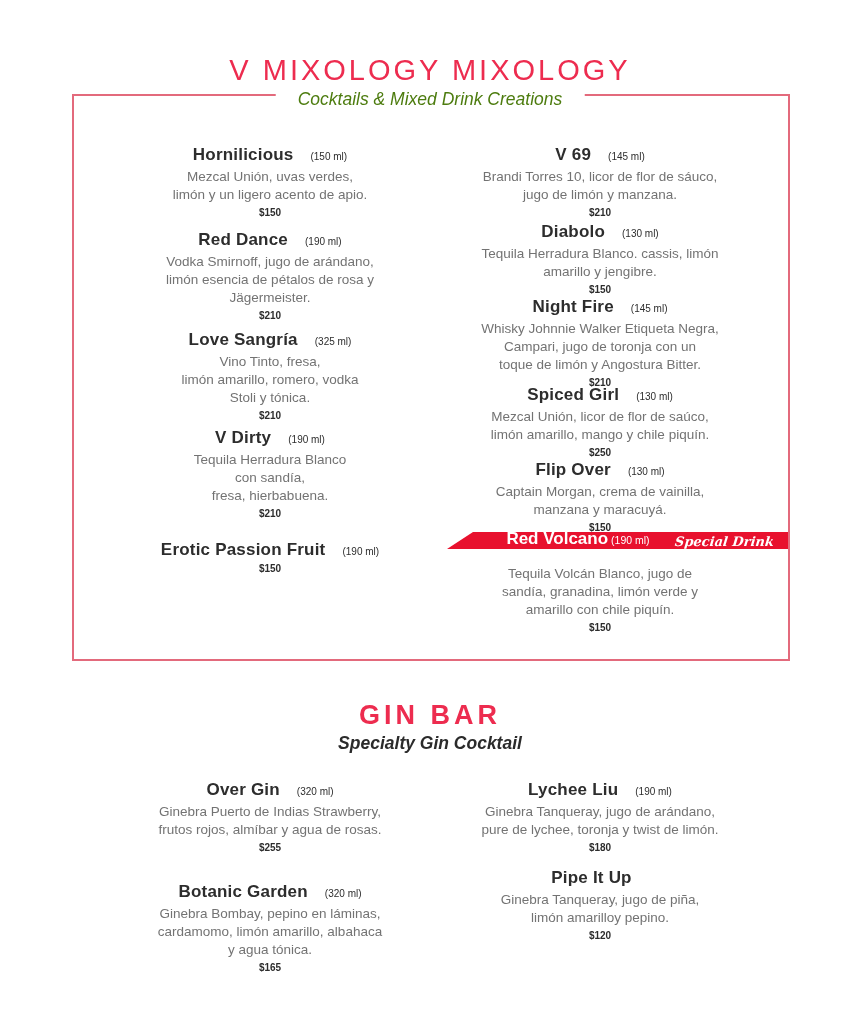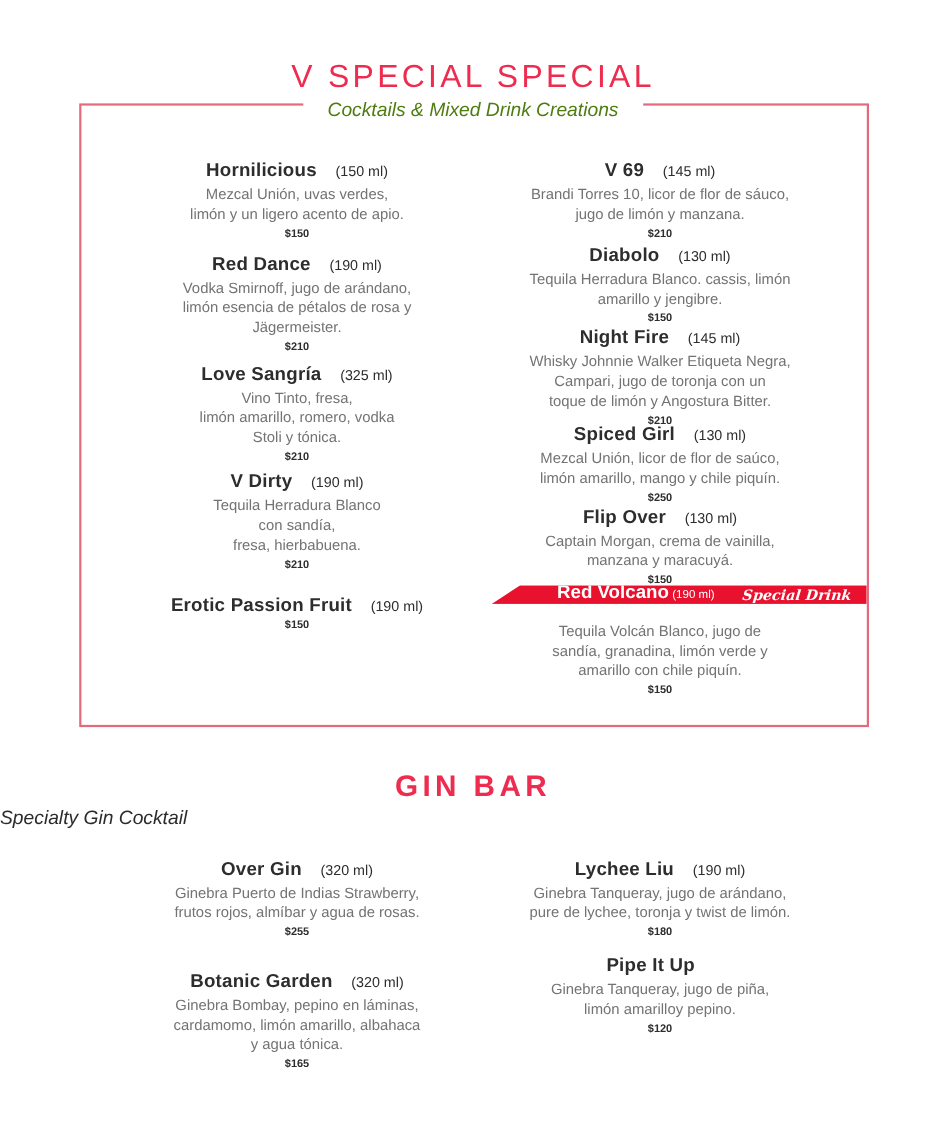--- a/index.html
+++ b/index.html
@@ -24,29 +24,29 @@
     position:absolute; left:72px; top:94px; width:714px; height:563px;
     border:2px solid #e36a7c; z-index:1;
   }
   .gin-title {
     position:absolute; top:700px; left:0; width:100%;
     text-align:center; font-size:27px; letter-spacing:4px;
     color:#ed2c4f; font-weight:700;
   }
   .gin-subtitle {
     position:absolute; top:733px; left:0; width:100%;
-    text-align:left; font-style:italic; font-size:17.5px;
-    color:#2b2b2b; font-weight:400;
+    text-align:center; font-style:italic; font-size:17.5px;
+    color:#2b2b2b; font-weight:700;
   }
   
   .item { position:absolute; text-align:center; z-index:2; }
   .col-left  { left:110px; width:320px; }
   .col-right { left:437px; width:326px; }
   .item-name { font-weight:700; font-size:17px; color:#2d2d2d; letter-spacing:0.2px; }
-  .item-size { font-size:13px; color:#2d2d2d; margin-left:17px; font-weight:400; }
+  .item-size { font-size:10px; color:#2d2d2d; margin-left:17px; font-weight:400; }
   .item-desc {
     font-size:13.5px; color:#737373; line-height:18px;
     white-space:pre-line; margin-top:3px;
   }
   .item-price { font-weight:700; font-size:10px; color:#2d2d2d; margin-top:3px; }
   
   .special-banner {
     position:absolute; left:447px; top:532px; width:341px; height:17px;
     background:#e8112e; z-index:2;
     clip-path:polygon(26px 0, 100% 0, 100% 100%, 0 100%);
@@ -59,21 +59,21 @@
     padding-right:14px; font-family:"DejaVu Serif", serif;
     font-style:italic; font-weight:700; font-size:13px; color:#ffffff;
     transform:skewX(-6deg); white-space:nowrap;
   }
 </style>
 </head>
 <body>
 
 <div class="page">
 
-  <div class="mix-title">V SPECIAL SPECIAL</div>
+  <div class="mix-title">V MIXOLOGY MIXOLOGY</div>
   <div class="mix-subtitle">Cocktails &amp; Mixed Drink Creations</div>
   <div class="mix-box"></div>
 
   <div class="item col-left" style="top:145px">
     <div><span class="item-name">Hornilicious</span><span class="item-size">(150 ml)</span></div>
     <div class="item-desc">Mezcal Unión, uvas verdes,
 limón y un ligero acento de apio.</div>
     <div class="item-price">$150</div>
   </div>
   <div class="item col-left" style="top:230px">

